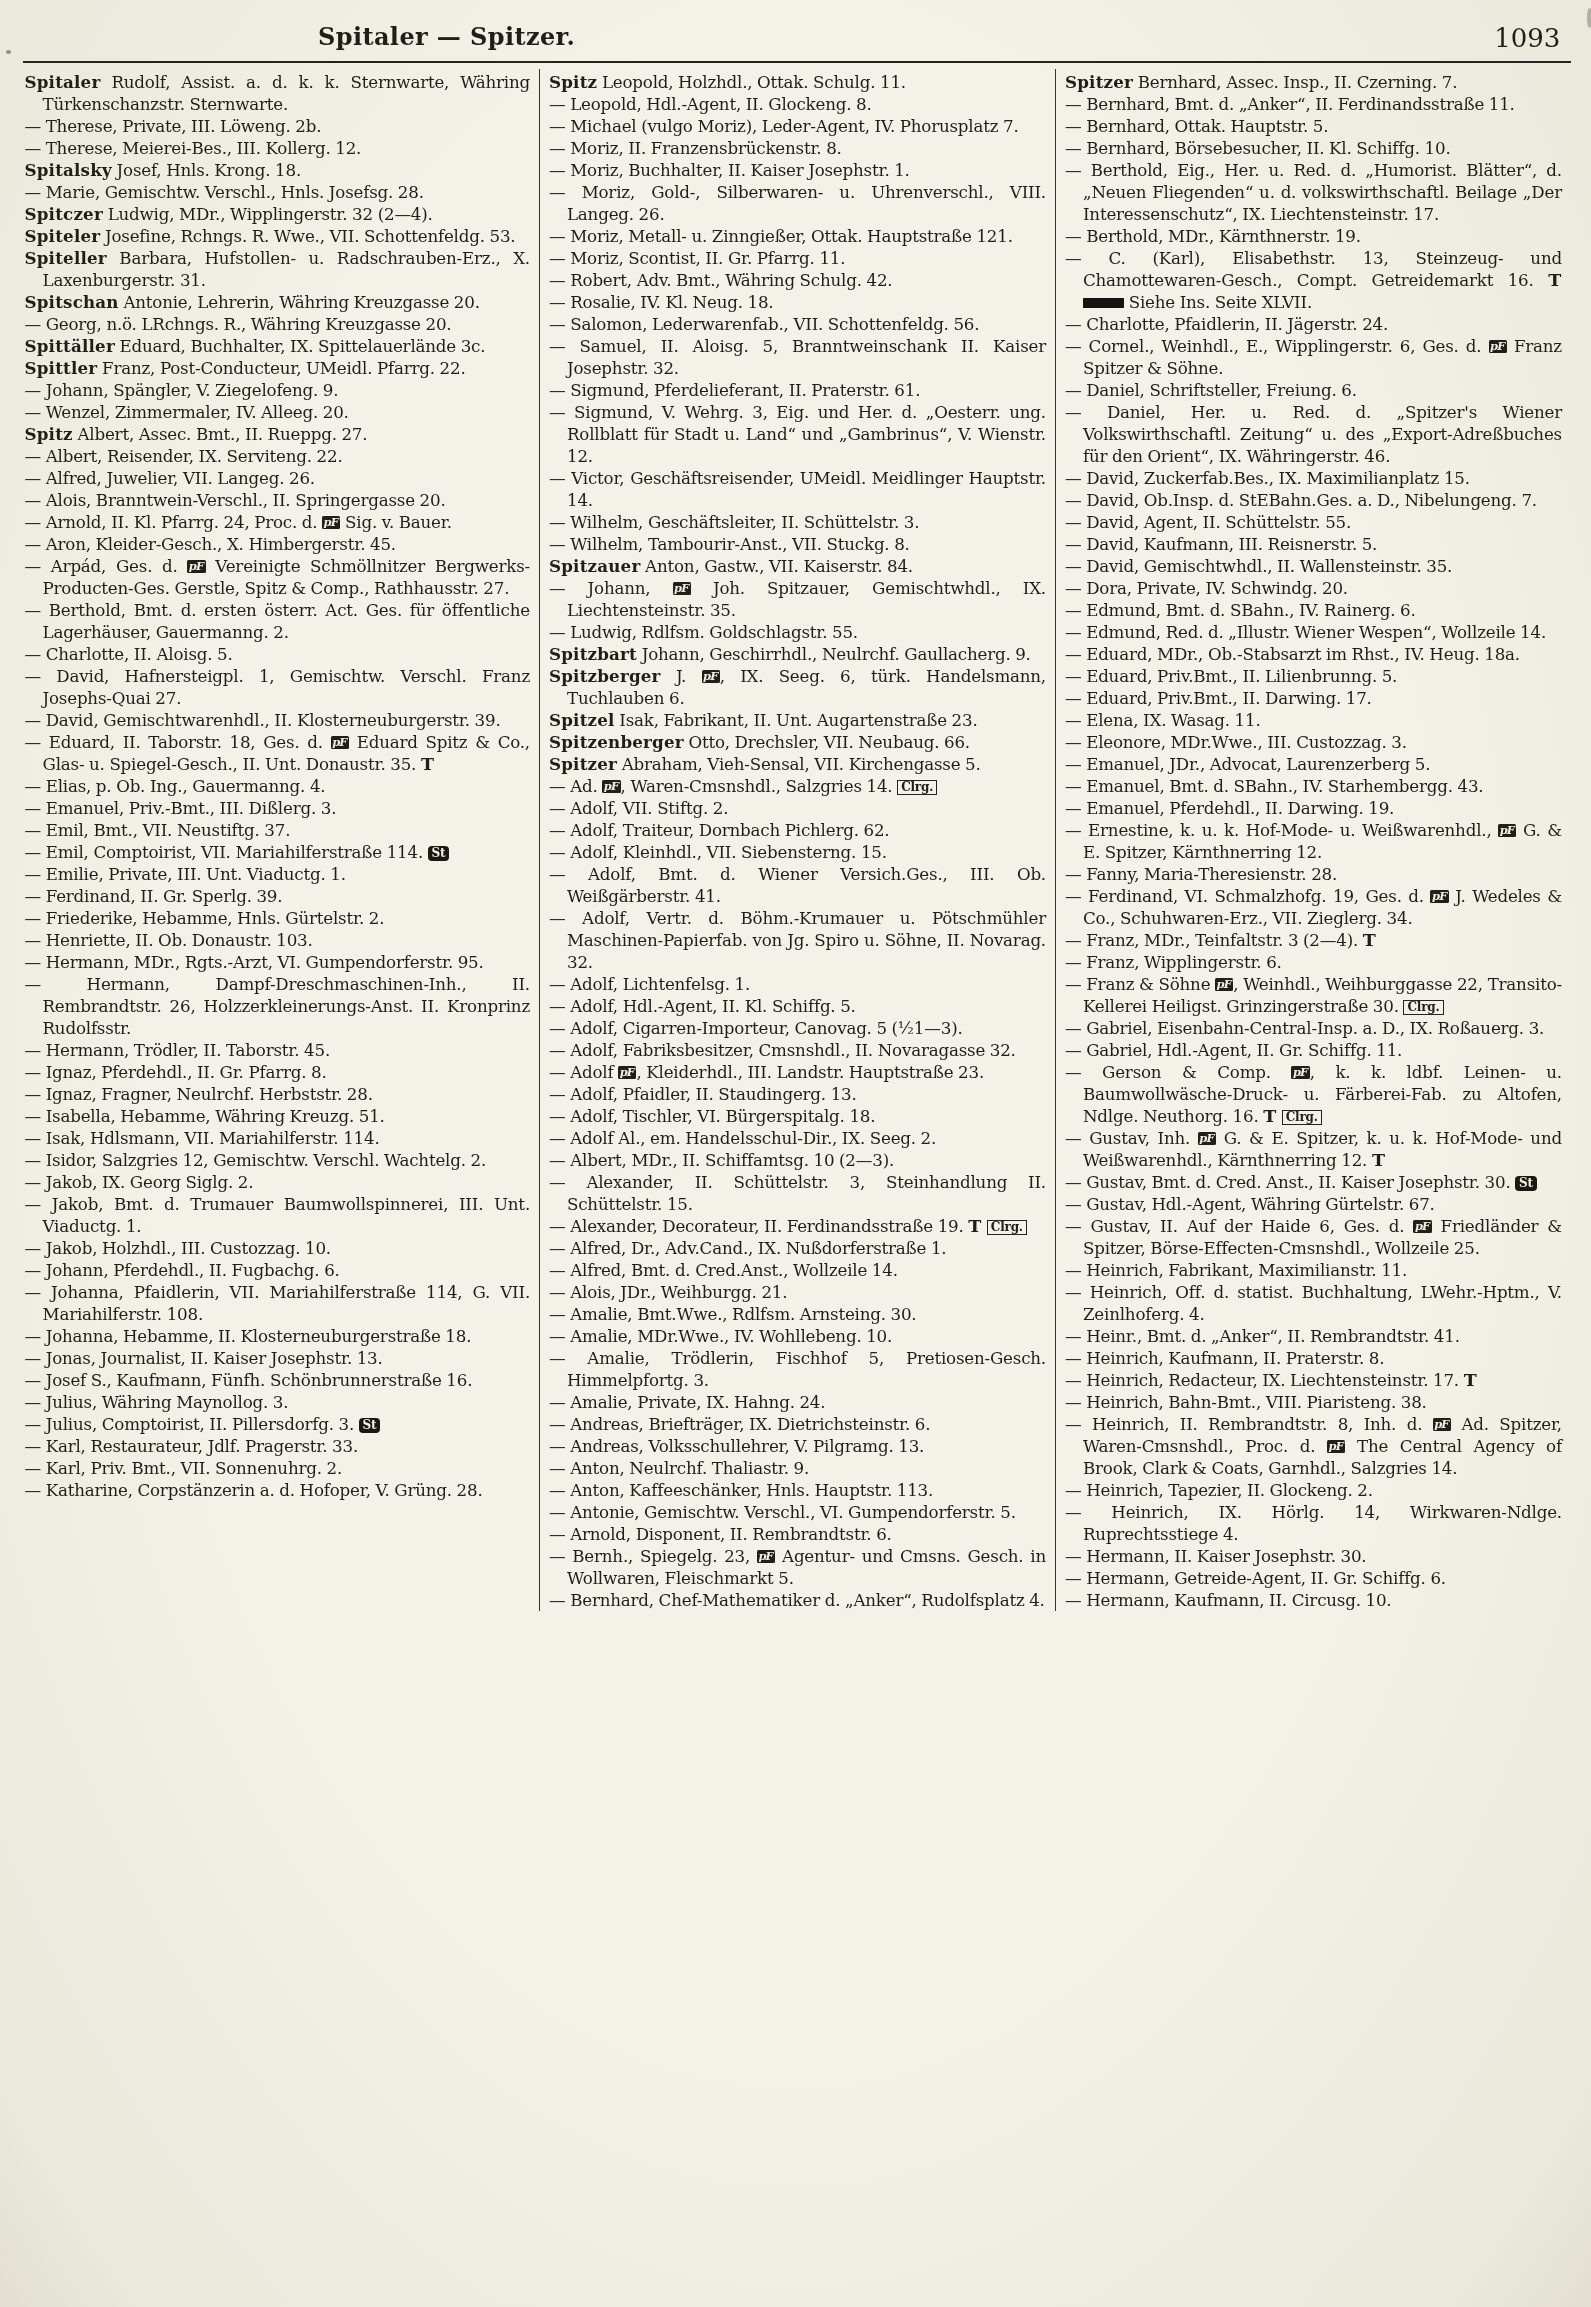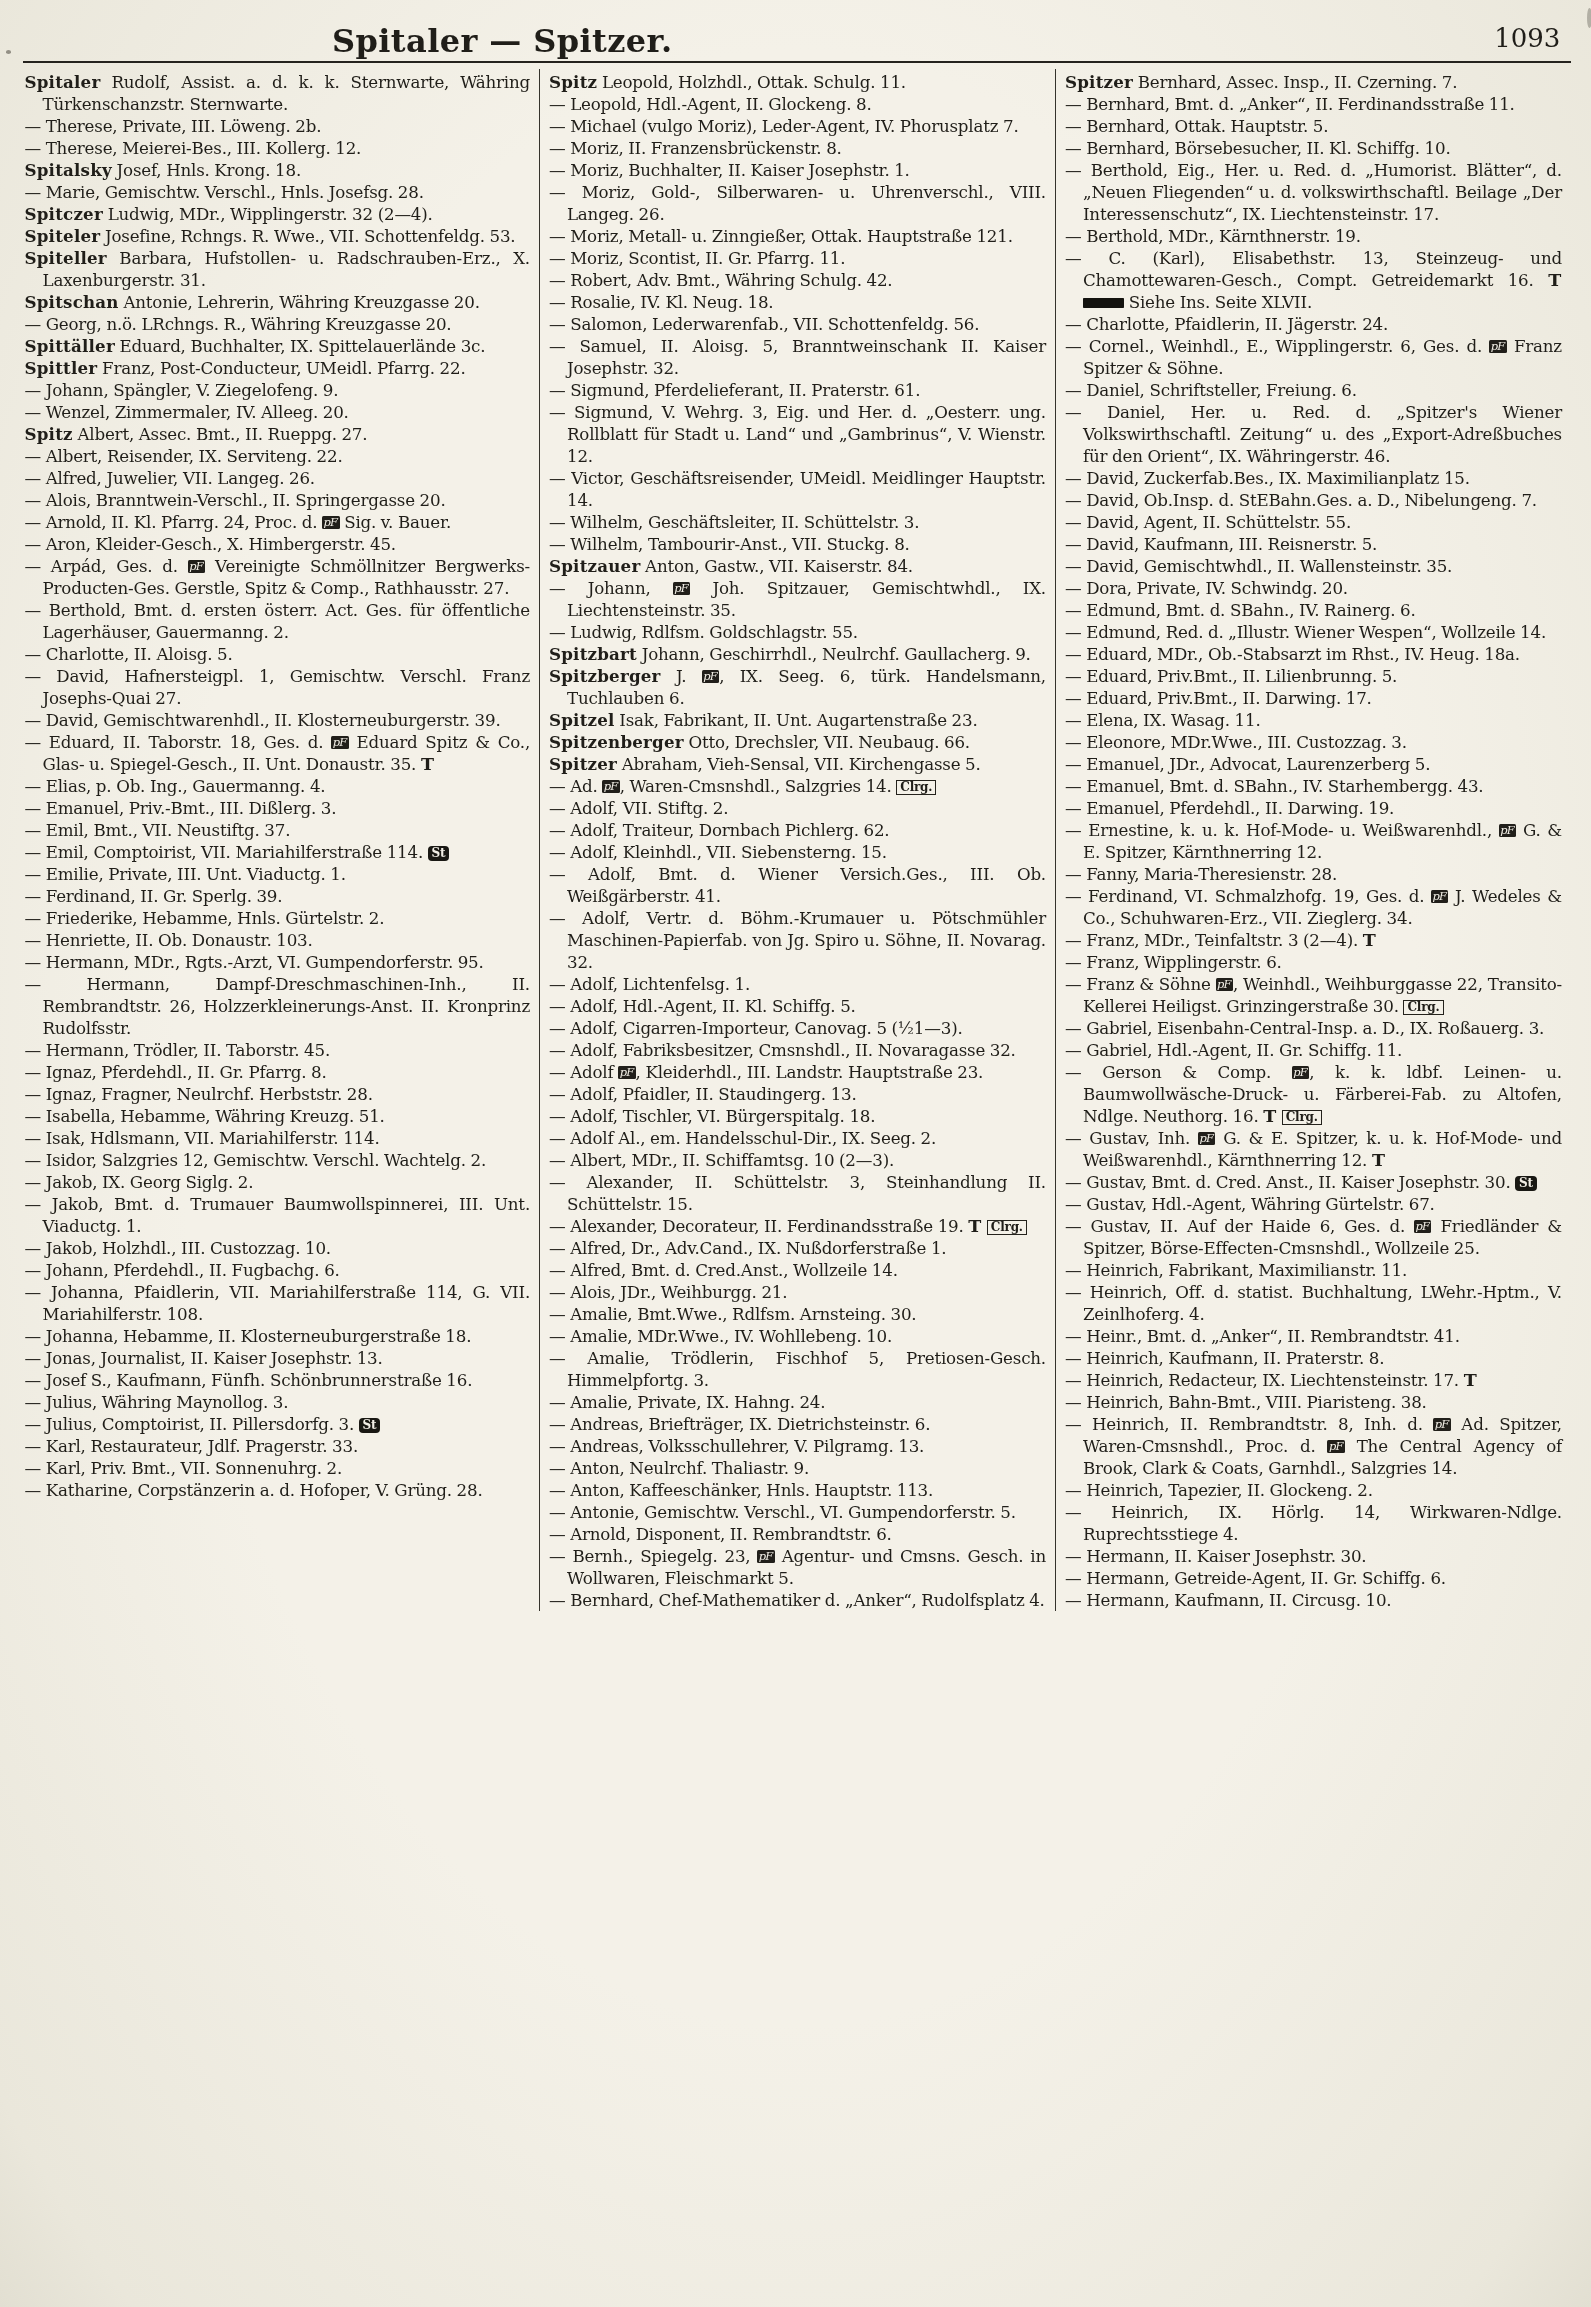--- a/index.html
+++ b/index.html
@@ -4,34 +4,34 @@
 <style>
   html,body{margin:0;padding:0;}
   body{
     width:1592px;height:2307px;position:relative;overflow:hidden;
     background:radial-gradient(ellipse at 50% 45%, #f4f1e8 55%, #eae7db 92%, #e2dfd2 100%);
     font-family:"DejaVu Serif","Liberation Serif",serif;
     color:#201e19;
   }
   .page{position:absolute;left:0;top:0;right:0;bottom:0;padding:20px 21px 12px 23px;box-sizing:border-box;}
   .header{position:relative;height:38px;}
-  .title{position:absolute;left:309px;top:1.5px;font-size:32px;font-weight:bold;letter-spacing:0.4px;}
+  .title{position:absolute;left:295px;top:1.5px;font-size:24px;font-weight:bold;letter-spacing:0.4px;}
   .pageno{position:absolute;right:10.6px;top:3px;font-size:26px;}
   .headrule{border-top:2.3px solid #25231e;margin-top:3px;}
   .cols{display:flex;align-items:stretch;margin-top:6px;}
   .col{width:33.333%;box-sizing:border-box;padding:1.5px 9px 0 1.5px;}
   .col + .col{border-left:1.5px solid #35332c;padding-left:9px;}
   .entry{
     margin:0;padding-left:18px;text-indent:-18px;
     font-size:16.7px;line-height:22px;text-align:justify;letter-spacing:-0.2px;
     word-spacing:-0.4px;
   }
   .lead{font-weight:bold;letter-spacing:0.2px;}
   .tok-f{
-    display:inline-block;text-indent:0;font-weight:normal;font-style:italic;
+    display:inline-block;text-indent:0;font-weight:bold;font-style:italic;
     font-size:11.4px;letter-spacing:-0.8px;background:#211f1a;color:#f2efe6;
     padding:0 2.3px 0.8px 1.5px;border-radius:1.5px;line-height:12px;vertical-align:1.5px;
   }
   .tok-t{font-weight:bold;font-size:17.5px;letter-spacing:0.8px;}
   .tok-st{
     display:inline-block;text-indent:0;background:#191813;color:#f2efe6;
     font-size:12px;font-weight:bold;padding:0 3.8px 0.8px 3.8px;line-height:14.4px;
     border-radius:4px;vertical-align:0.8px;
   }
   .tok-clrg{

